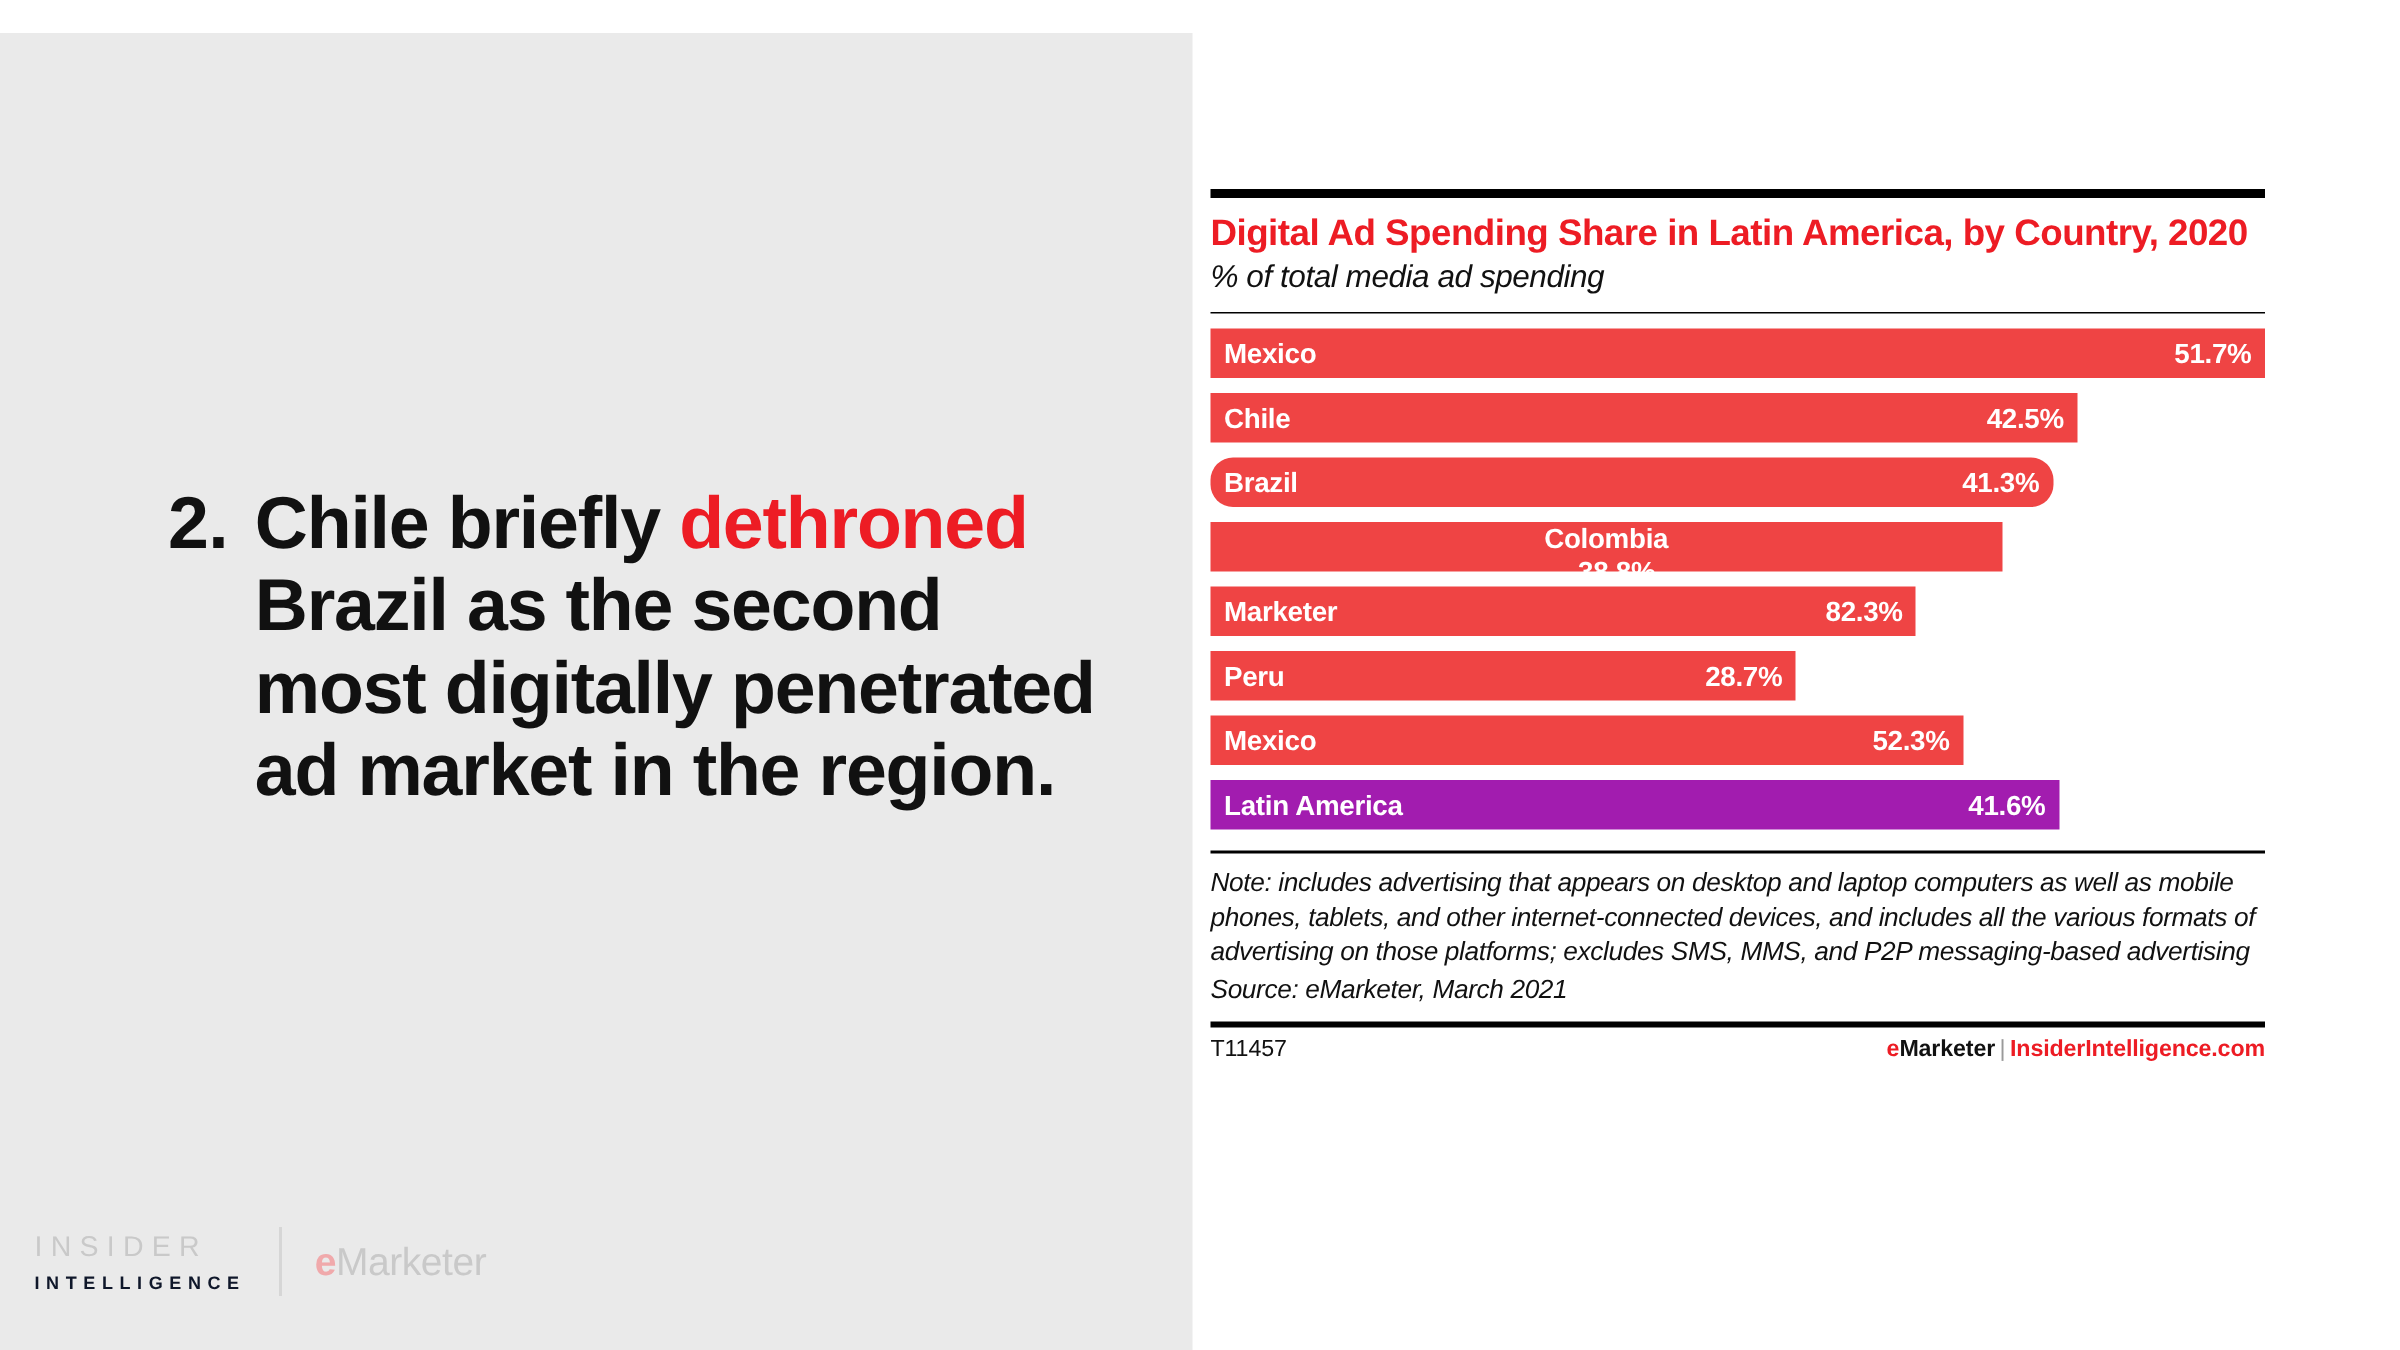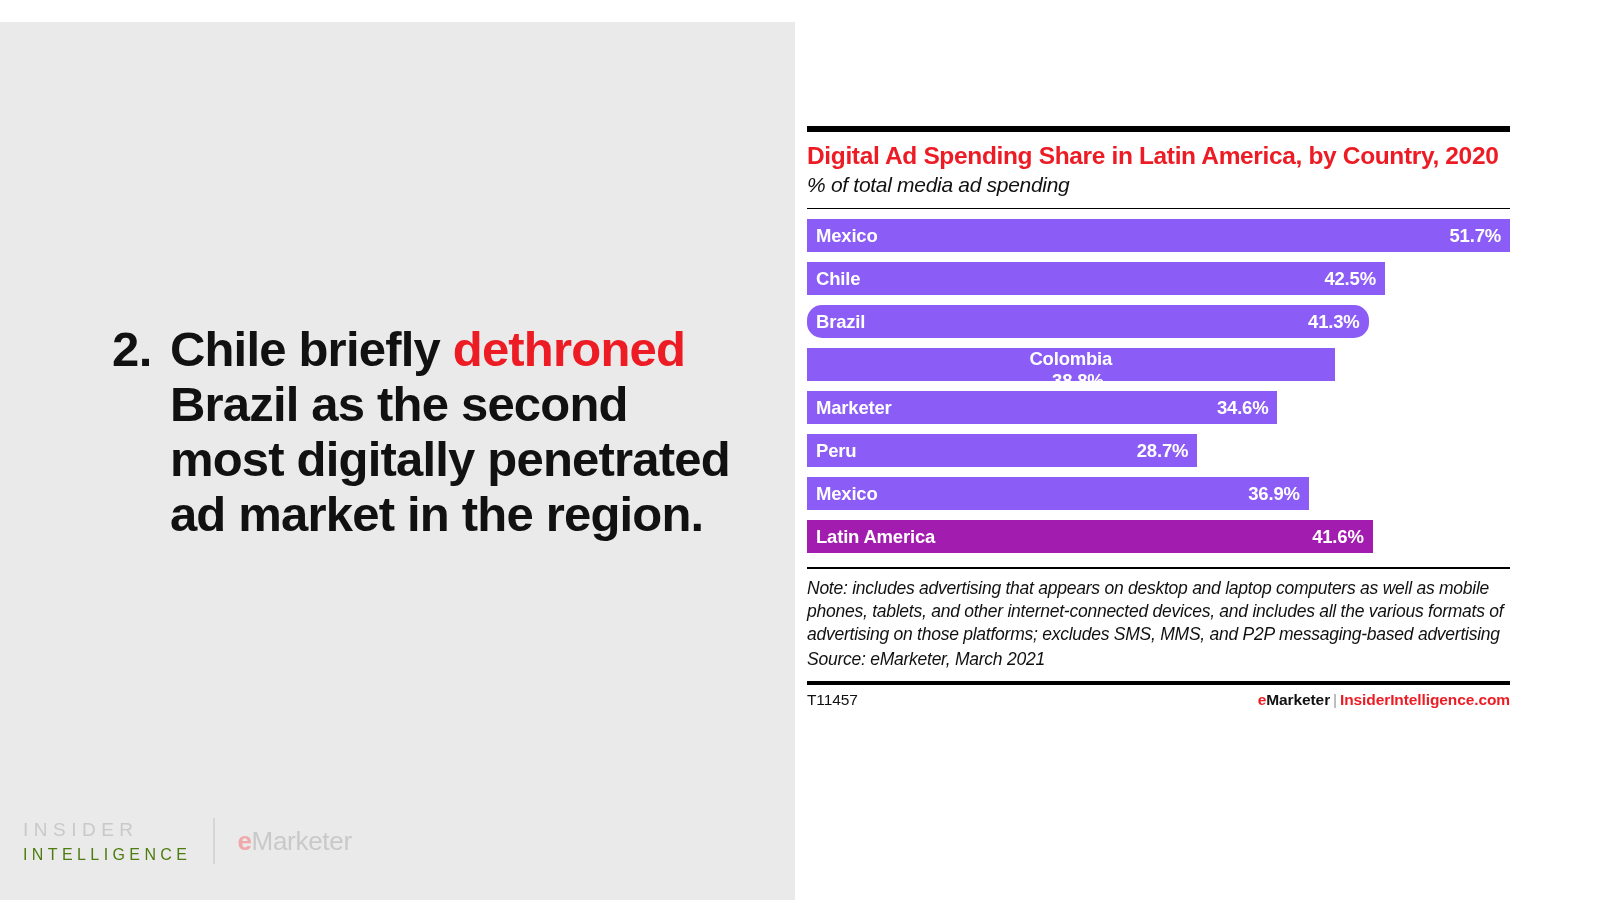--- a/index.html
+++ b/index.html
@@ -70,24 +70,24 @@
     flex-direction: column;
     gap: 5px;
   }
   .logo-insider .li-top {
     font-size: 19px;
     letter-spacing: 5.5px;
     color: #c9c9c9;
     font-weight: 400;
   }
   .logo-insider .li-bot {
-    font-size: 16px;
+    font-size: 12px;
     letter-spacing: 4.4px;
-    color: #4d7c0f;
-    font-weight: 400;
+    color: #0f172a;
+    font-weight: 700;
   }
   .logo-divider {
     width: 2px;
     height: 46px;
     background: #d6d6d6;
   }
   .logo-emarketer {
     font-size: 26px;
     font-weight: 400;
     color: #c9c9c9;
@@ -136,21 +136,21 @@
   .bars {
     margin-top: 10px;
   }
   .bar-row {
     height: 33px;
     margin-bottom: 10px;
     position: relative;
   }
   .bar {
     height: 33px;
-    background: #8b5cf6;
+    background: #ef4444;
     display: flex;
     align-items: center;
     justify-content: space-between;
     padding: 0 9px 0 9px;
     box-sizing: border-box;
   }
   .bar.highlight {
     background: #a21caf;
   }
   .bar-label {
@@ -269,33 +269,33 @@
       </div>
       <div class="bar-row">
         <div class="bar" style="width: 75.048%; flex-direction: column;">
           <span class="bar-label">Colombia</span>
           <span class="bar-value">38.8%</span>
         </div>
       </div>
       <div class="bar-row">
         <div class="bar" style="width: 66.925%;">
           <span class="bar-label">Marketer</span>
-          <span class="bar-value">34.6%</span>
+          <span class="bar-value">82.3%</span>
         </div>
       </div>
       <div class="bar-row">
         <div class="bar" style="width: 55.513%;">
           <span class="bar-label">Peru</span>
           <span class="bar-value">28.7%</span>
         </div>
       </div>
       <div class="bar-row">
         <div class="bar" style="width: 71.373%;">
           <span class="bar-label">Mexico</span>
-          <span class="bar-value">36.9%</span>
+          <span class="bar-value">52.3%</span>
         </div>
       </div>
       <div class="bar-row">
         <div class="bar highlight" style="width: 80.464%;">
           <span class="bar-label">Latin America</span>
           <span class="bar-value">41.6%</span>
         </div>
       </div>
     </div>
 

